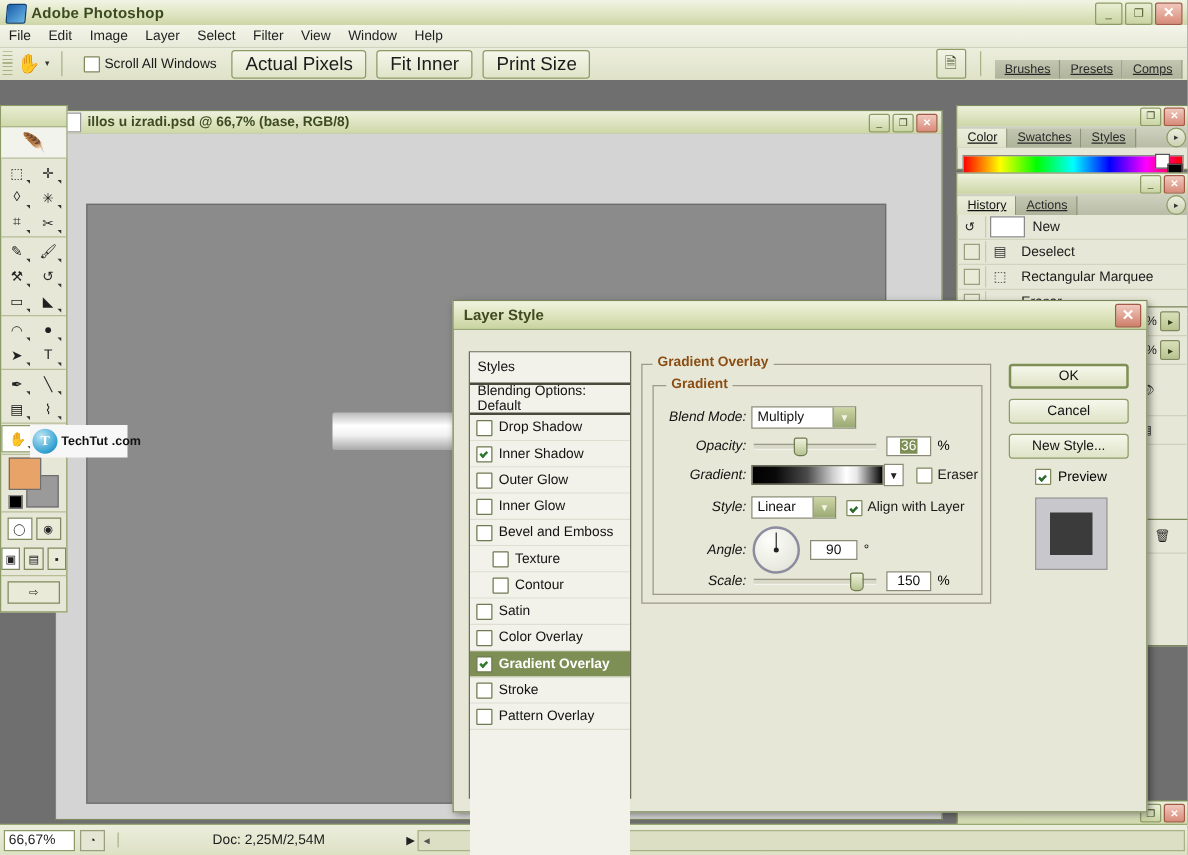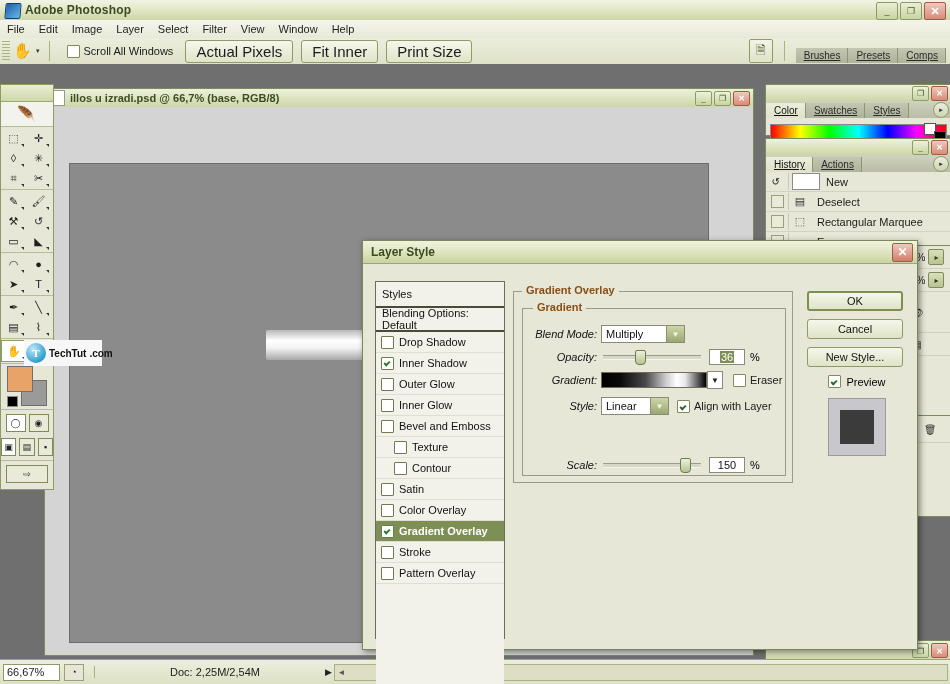--- a/index.html
+++ b/index.html
@@ -702,20 +702,29 @@
               <div class="combo" style="width:68px;margin-left:4px;">
                 <span>Linear</span>
                 <span class="arrow">▼</span>
               </div>
               <label class="chk-inline" style="margin-left:8px;">
                 <span class="cbox on"></span>
                 <span>Align with Layer</span>
               </label>
             </div>
 
+            <div class="frow" style="left:6px;top:112px;width:200px;">
+              <div class="flabel" style="width:68px;">Angle:</div>
+              <div class="angledial" style="margin-left:5px;">
+                <div class="needle" style="transform-origin: 50% 14px; transform: translateX(-50%) rotate(0deg);"></div>
+                <div class="hub"></div>
+              </div>
+              <div class="numbox" style="width:38px;margin-left:8px;">90</div>
+              <div style="margin-left:5px;">°</div>
+            </div>
 
             <div class="frow" style="left:6px;top:148px;width:250px;">
               <div class="flabel" style="width:68px;">Scale:</div>
               <div class="slider" style="width:98px;margin-left:6px;">
                 <div class="strack"></div>
                 <div class="sknob" id="scale-knob" style="left: 78.3%;"></div>
               </div>
               <div class="numbox" style="width:36px;margin-left:8px;">150</div>
               <div style="margin-left:5px;">%</div>
             </div>

